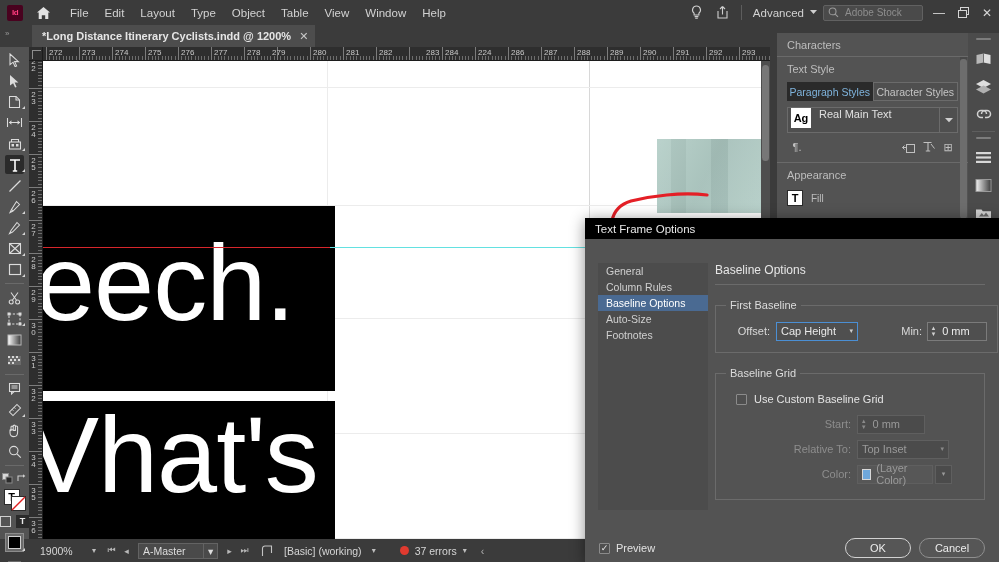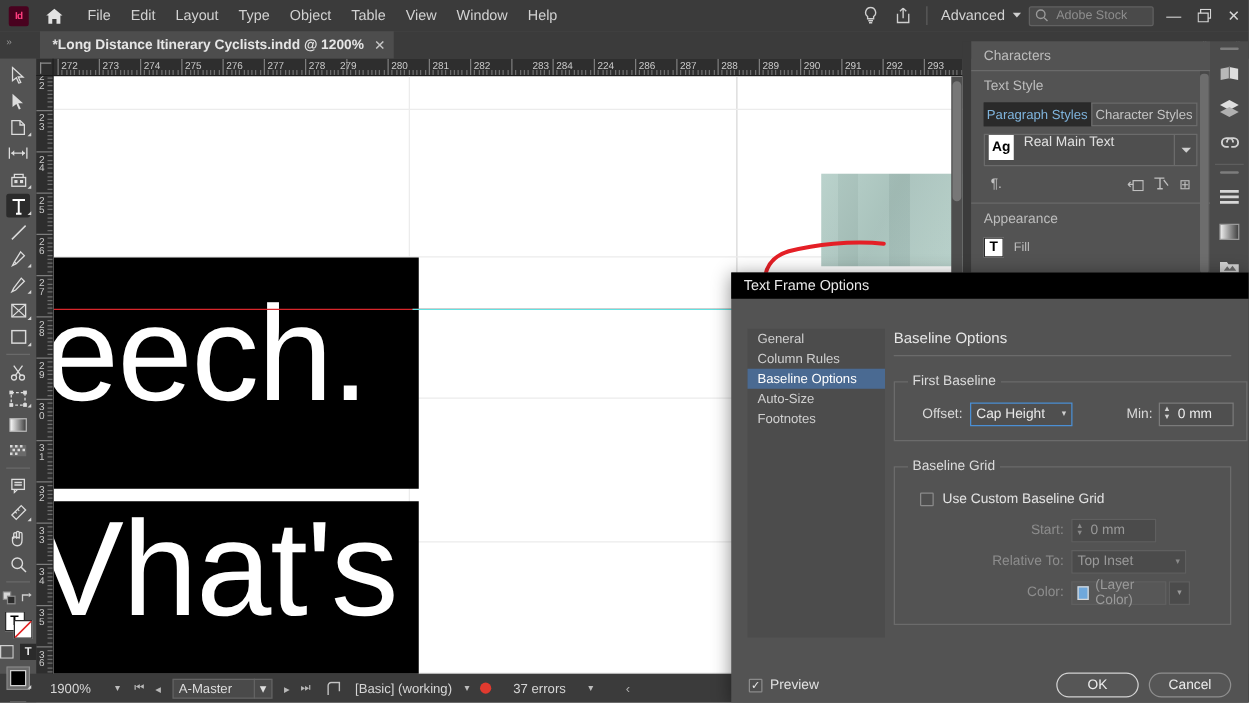--- a/index.html
+++ b/index.html
@@ -288,21 +288,21 @@
   }
   .sb-master-caret {
     width: 14px; height: 16px; border-left: 1px solid #636363;
     display: flex; align-items: center; justify-content: center; margin-left: auto;
   }
   .sb-basic {
     font-size: 10.5px; color: #d6d6d6; margin-left: 8px;
     display: flex; align-items: center; gap: 10px;
   }
   .sb-err {
-    display: flex; align-items: center; gap: 18px; margin-left: 0;
+    display: flex; align-items: center; gap: 6px; margin-left: 16px;
     font-size: 10.5px; color: #d6d6d6;
   }
   .err-dot { width: 9px; height: 9px; border-radius: 50%; background: #e03a2f; }
 
   
   .dialog {
     position: absolute; left: 585px; top: 218px; width: 414px; height: 344px;
     background: #535353;
     box-shadow: 0 2px 14px rgba(0,0,0,0.45);
   }

